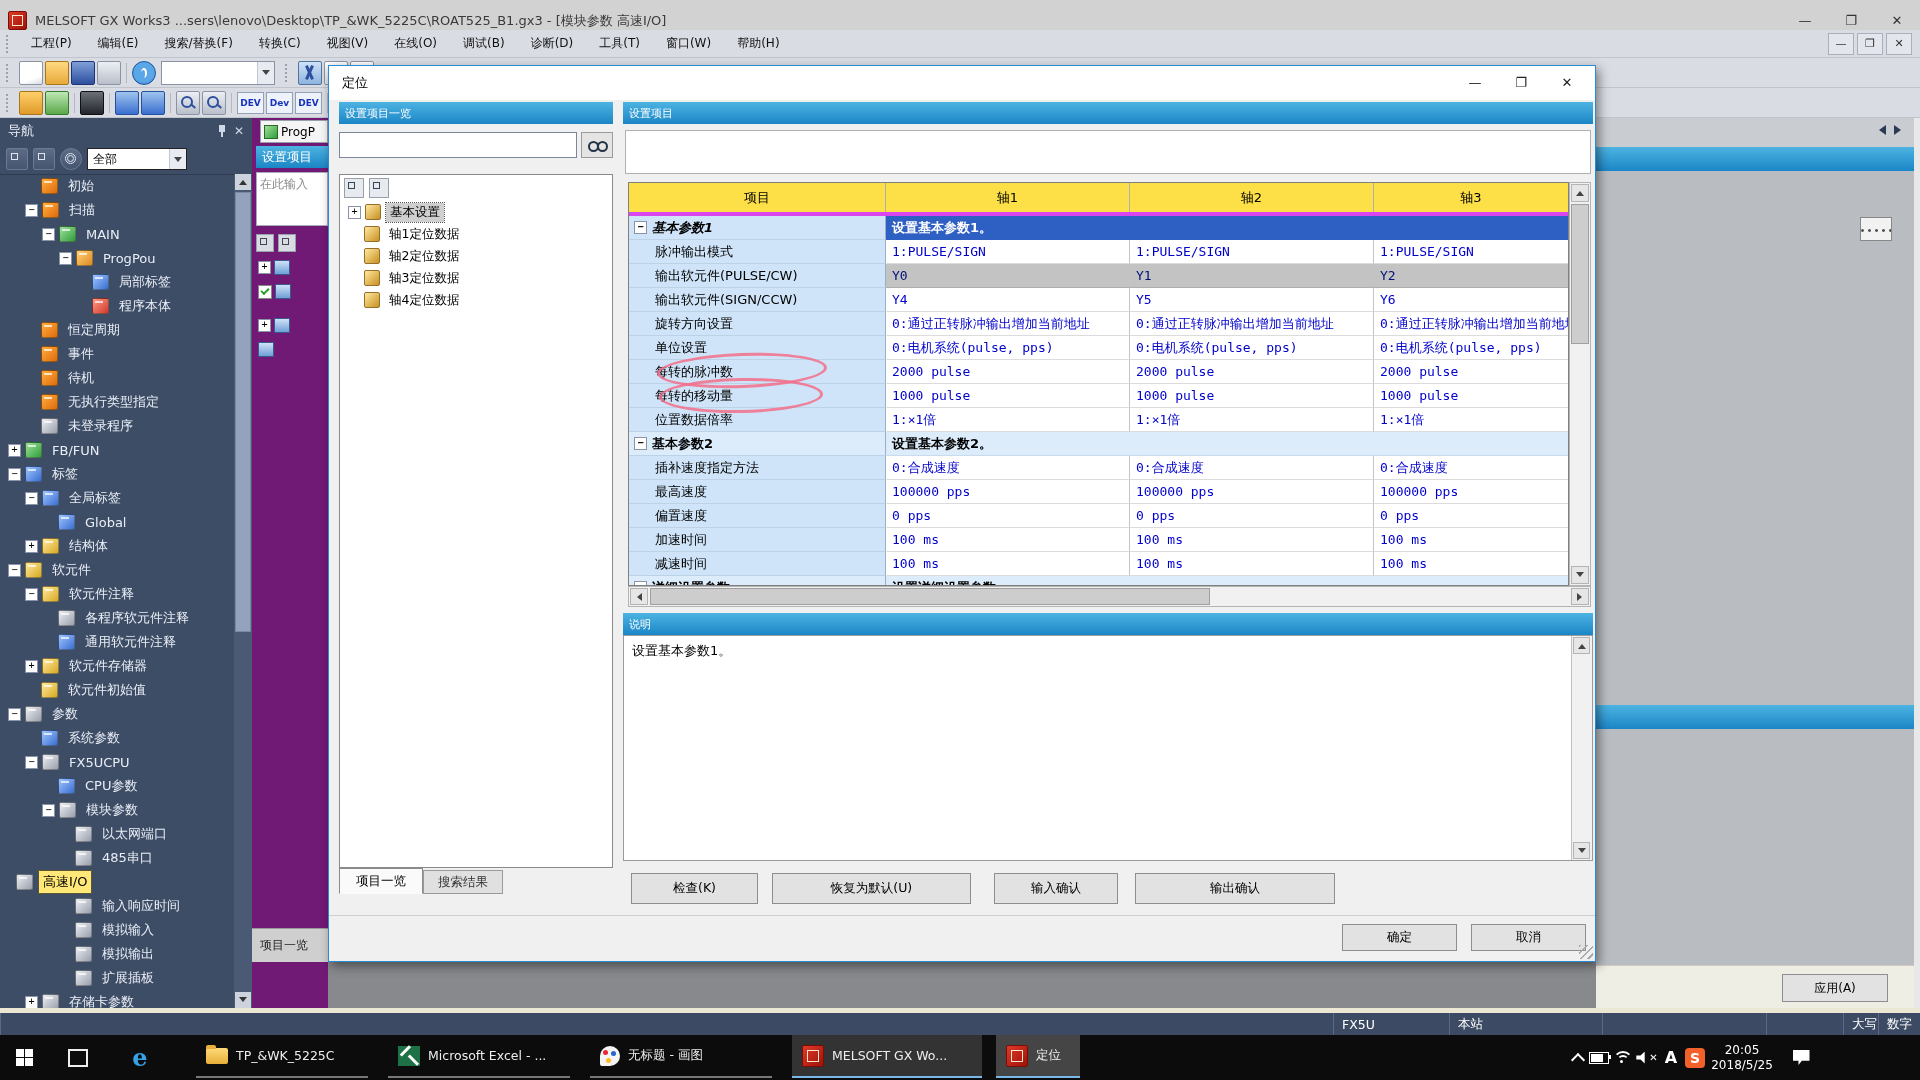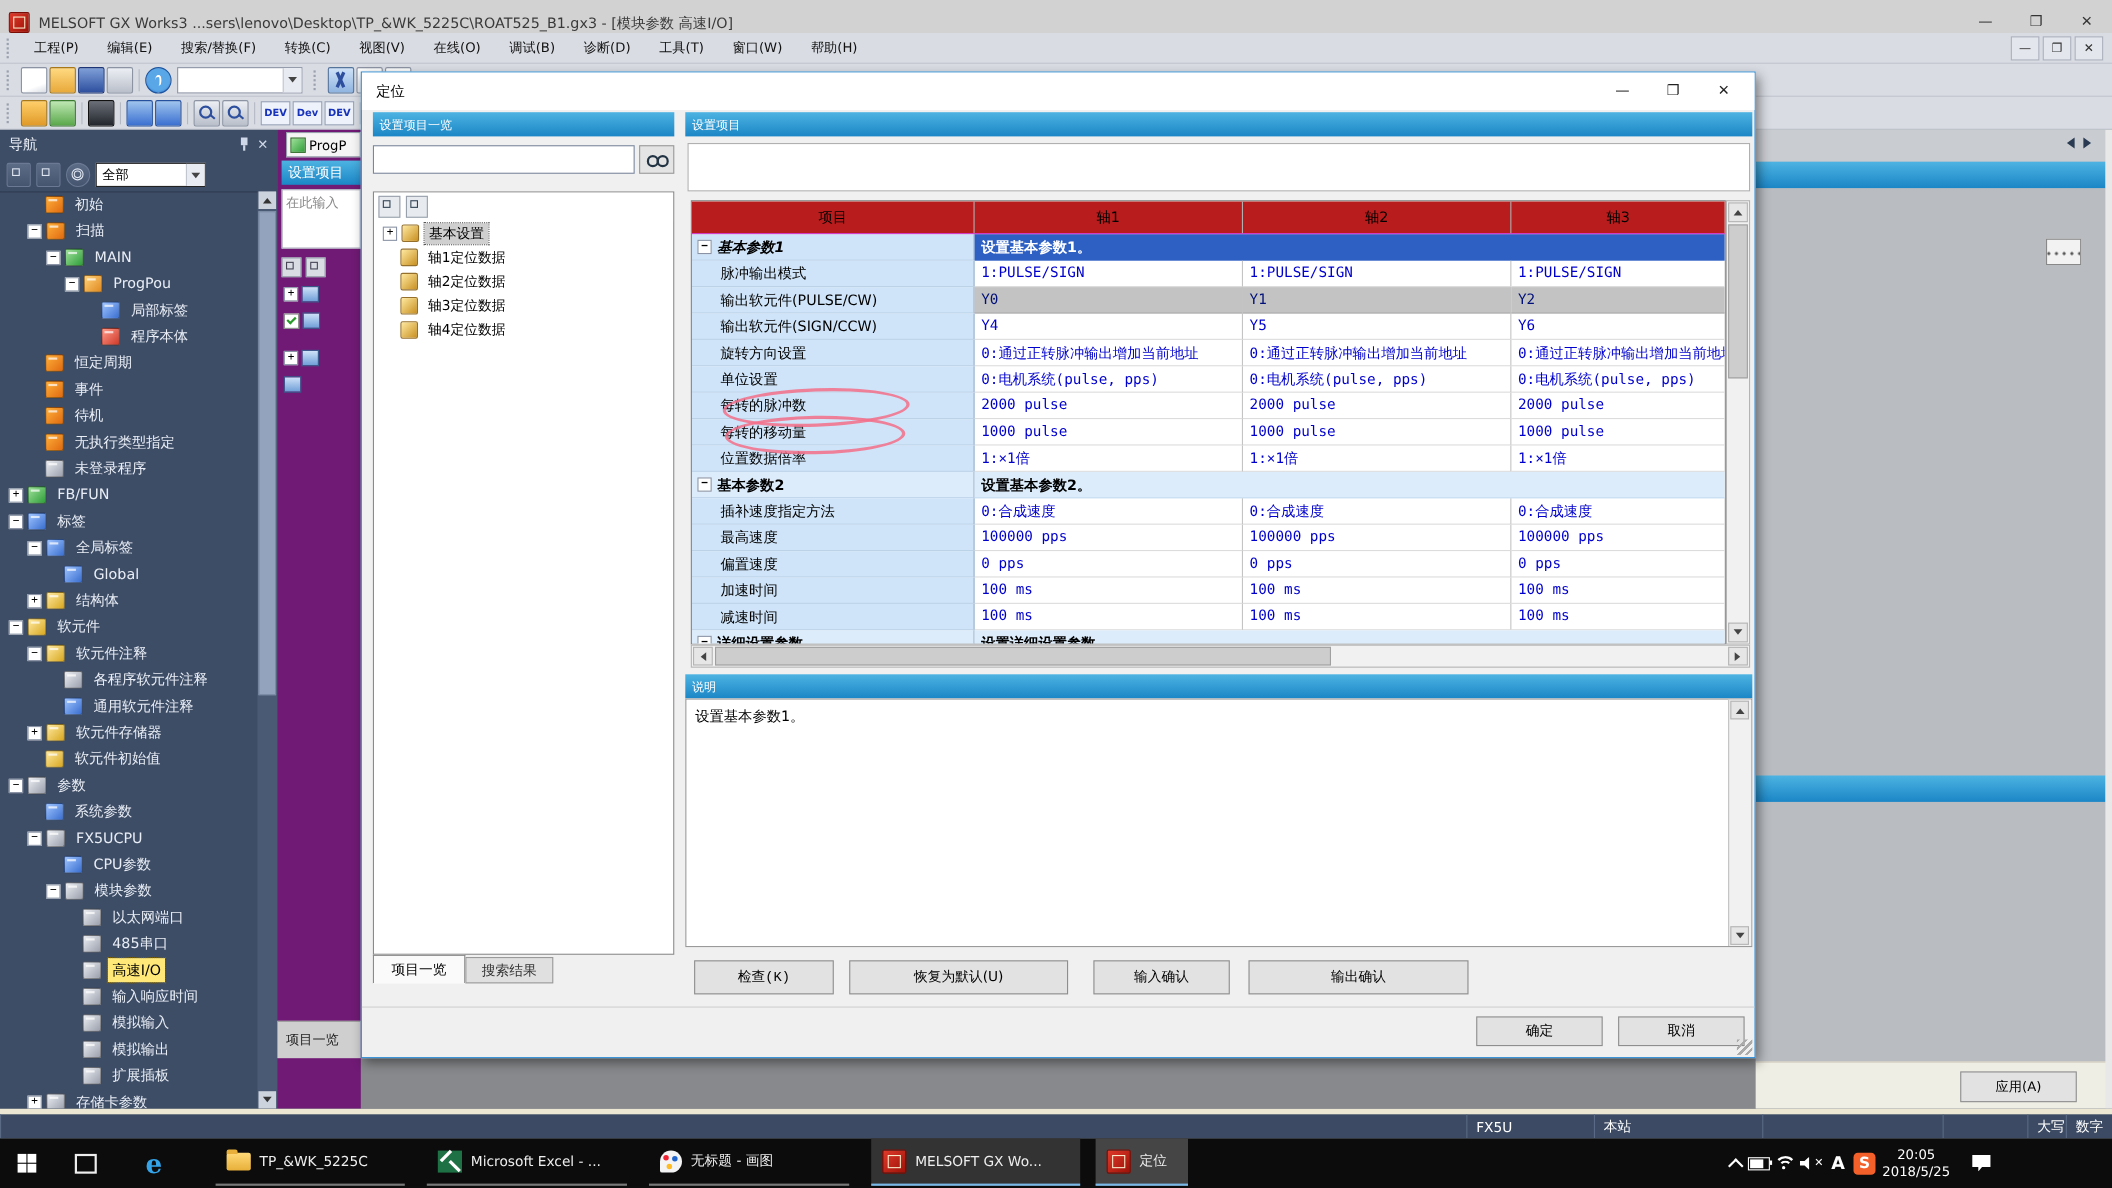--- a/index.html
+++ b/index.html
@@ -138,21 +138,21 @@
   .drow{height:22px;display:flex;align-items:center;font-size:12.5px;padding-left:8px;white-space:nowrap}
   .pico{width:14px;height:14px;background:linear-gradient(135deg,#ffe9a0,#c89020);border:1px solid #96702a;border-radius:2px;margin-right:5px;flex:none}
   .drow .lbl{padding:1px 4px}
   .drow.sel .lbl{background:#cfcfcf;outline:1px dotted #555}
   .dtab{position:absolute;top:802px;height:26px;display:flex;align-items:center;justify-content:center;font-size:12.5px;box-sizing:border-box}
   #dtab1{left:10px;width:84px;background:#fafafa;border:1px solid #8a8a8a;border-bottom-color:#fafafa;z-index:2}
   #dtab2{left:94px;width:80px;background:#e0e0e0;border:1px solid #9a9a9a;color:#333;height:24px;top:804px}
 
   #dblank{position:absolute;left:296px;top:64px;width:966px;height:44px;background:#fff;border:1px solid #b0b0b0;box-sizing:border-box}
   #dtable{position:absolute;left:299px;top:116px;width:941px;height:404px;background:#fff;border:1px solid #808080;box-sizing:border-box;overflow:hidden;font-size:13px}
-  .thead{display:flex;height:29px;background:#b91c1c;border-bottom:1px solid #d946ef}
+  .thead{display:flex;height:29px;background:#fde047;border-bottom:4px solid #d946ef}
   .th{display:flex;align-items:center;justify-content:center;border-right:1px solid #b0b0b0;box-sizing:border-box}
   .th:nth-child(1){width:257px}.th:nth-child(2){width:244px}.th:nth-child(3){width:244px}.th:nth-child(4){flex:1;border-right:none}
   .trow{display:flex;height:24px}
   .tlabel{width:257px;background:#cfe4f8;border-right:1px solid #9ab0c8;border-bottom:1px solid #bcd2e6;display:flex;align-items:center;padding-left:26px;box-sizing:border-box;white-space:nowrap;overflow:hidden}
   .trow.g1 .tlabel,.trow.g2 .tlabel{padding-left:5px}
   .xbox2{width:11px;height:11px;background:#fff;border:1px solid #8a94a6;color:#000;font-size:10px;line-height:9px;text-align:center;margin-right:5px;flex:none;font-family:"DejaVu Sans Mono",monospace}
   .tval{width:244px;border-right:1px solid #c4c4c4;border-bottom:1px solid #dcdcdc;display:flex;align-items:center;padding-left:6px;box-sizing:border-box;color:#0000cd;font-family:"DejaVu Sans Mono","DejaVu Sans",sans-serif;white-space:nowrap;overflow:hidden}
   .tval.last{width:auto;flex:1;border-right:none}
   .trow.gray .tval{background:#c3c3c3;color:#001078;border-bottom-color:#aeaeae}
   .gdesc{flex:1;display:flex;align-items:center;padding-left:6px;font-weight:bold;white-space:nowrap;overflow:hidden}
@@ -472,21 +472,21 @@
         <div class="nrow" style="padding-left: 59px;">
           <span class="xsp"></span>
           <span class="nico c-gr"></span>
           <span class="lbl">以太网端口</span>
         </div>
         <div class="nrow" style="padding-left: 59px;">
           <span class="xsp"></span>
           <span class="nico c-gr"></span>
           <span class="lbl">485串口</span>
         </div>
-        <div class="nrow sel" style="padding-left: 59px;">
+        <div class="nrow sel" style="">
           <span class="xsp"></span>
           <span class="nico c-gr"></span>
           <span class="lbl">高速I/O</span>
         </div>
         <div class="nrow" style="padding-left: 59px;">
           <span class="xsp"></span>
           <span class="nico c-gr"></span>
           <span class="lbl">输入响应时间</span>
         </div>
         <div class="nrow" style="padding-left: 59px;">
@@ -796,21 +796,21 @@
     <div id="descscroll">
       <span class="sbtn" style="left:1px;top:1px;width:17px;height:17px">
           <span class="tri-u"></span>
         </span>
       <span class="sbtn" style="left:1px;bottom:1px;width:17px;height:17px">
           <span class="tri-dn"></span>
         </span>
     </div>
 
     <div id="dlg-btns">
-        <div class="dbtn" style="left: 302px; width: 127px; font-family: Liberation Mono, monospace;">检查(K)</div>
+        <div class="dbtn" style="left: 302px; width: 127px;">检查(K)</div>
         <div class="dbtn" style="left: 443px; width: 199px;">恢复为默认(U)</div>
         <div class="dbtn" style="left: 665px; width: 124px;">输入确认</div>
         <div class="dbtn" style="left: 806px; width: 200px;">输出确认</div>
       </div>
     <div id="dlg-sep"></div>
     <div id="dlg-footer">
         <div class="fbtn" style="left: 1013px; width: 115px;">确定</div>
         <div class="fbtn" style="left: 1142px; width: 115px;">取消</div>
       </div>
     <div id="grip"></div>

